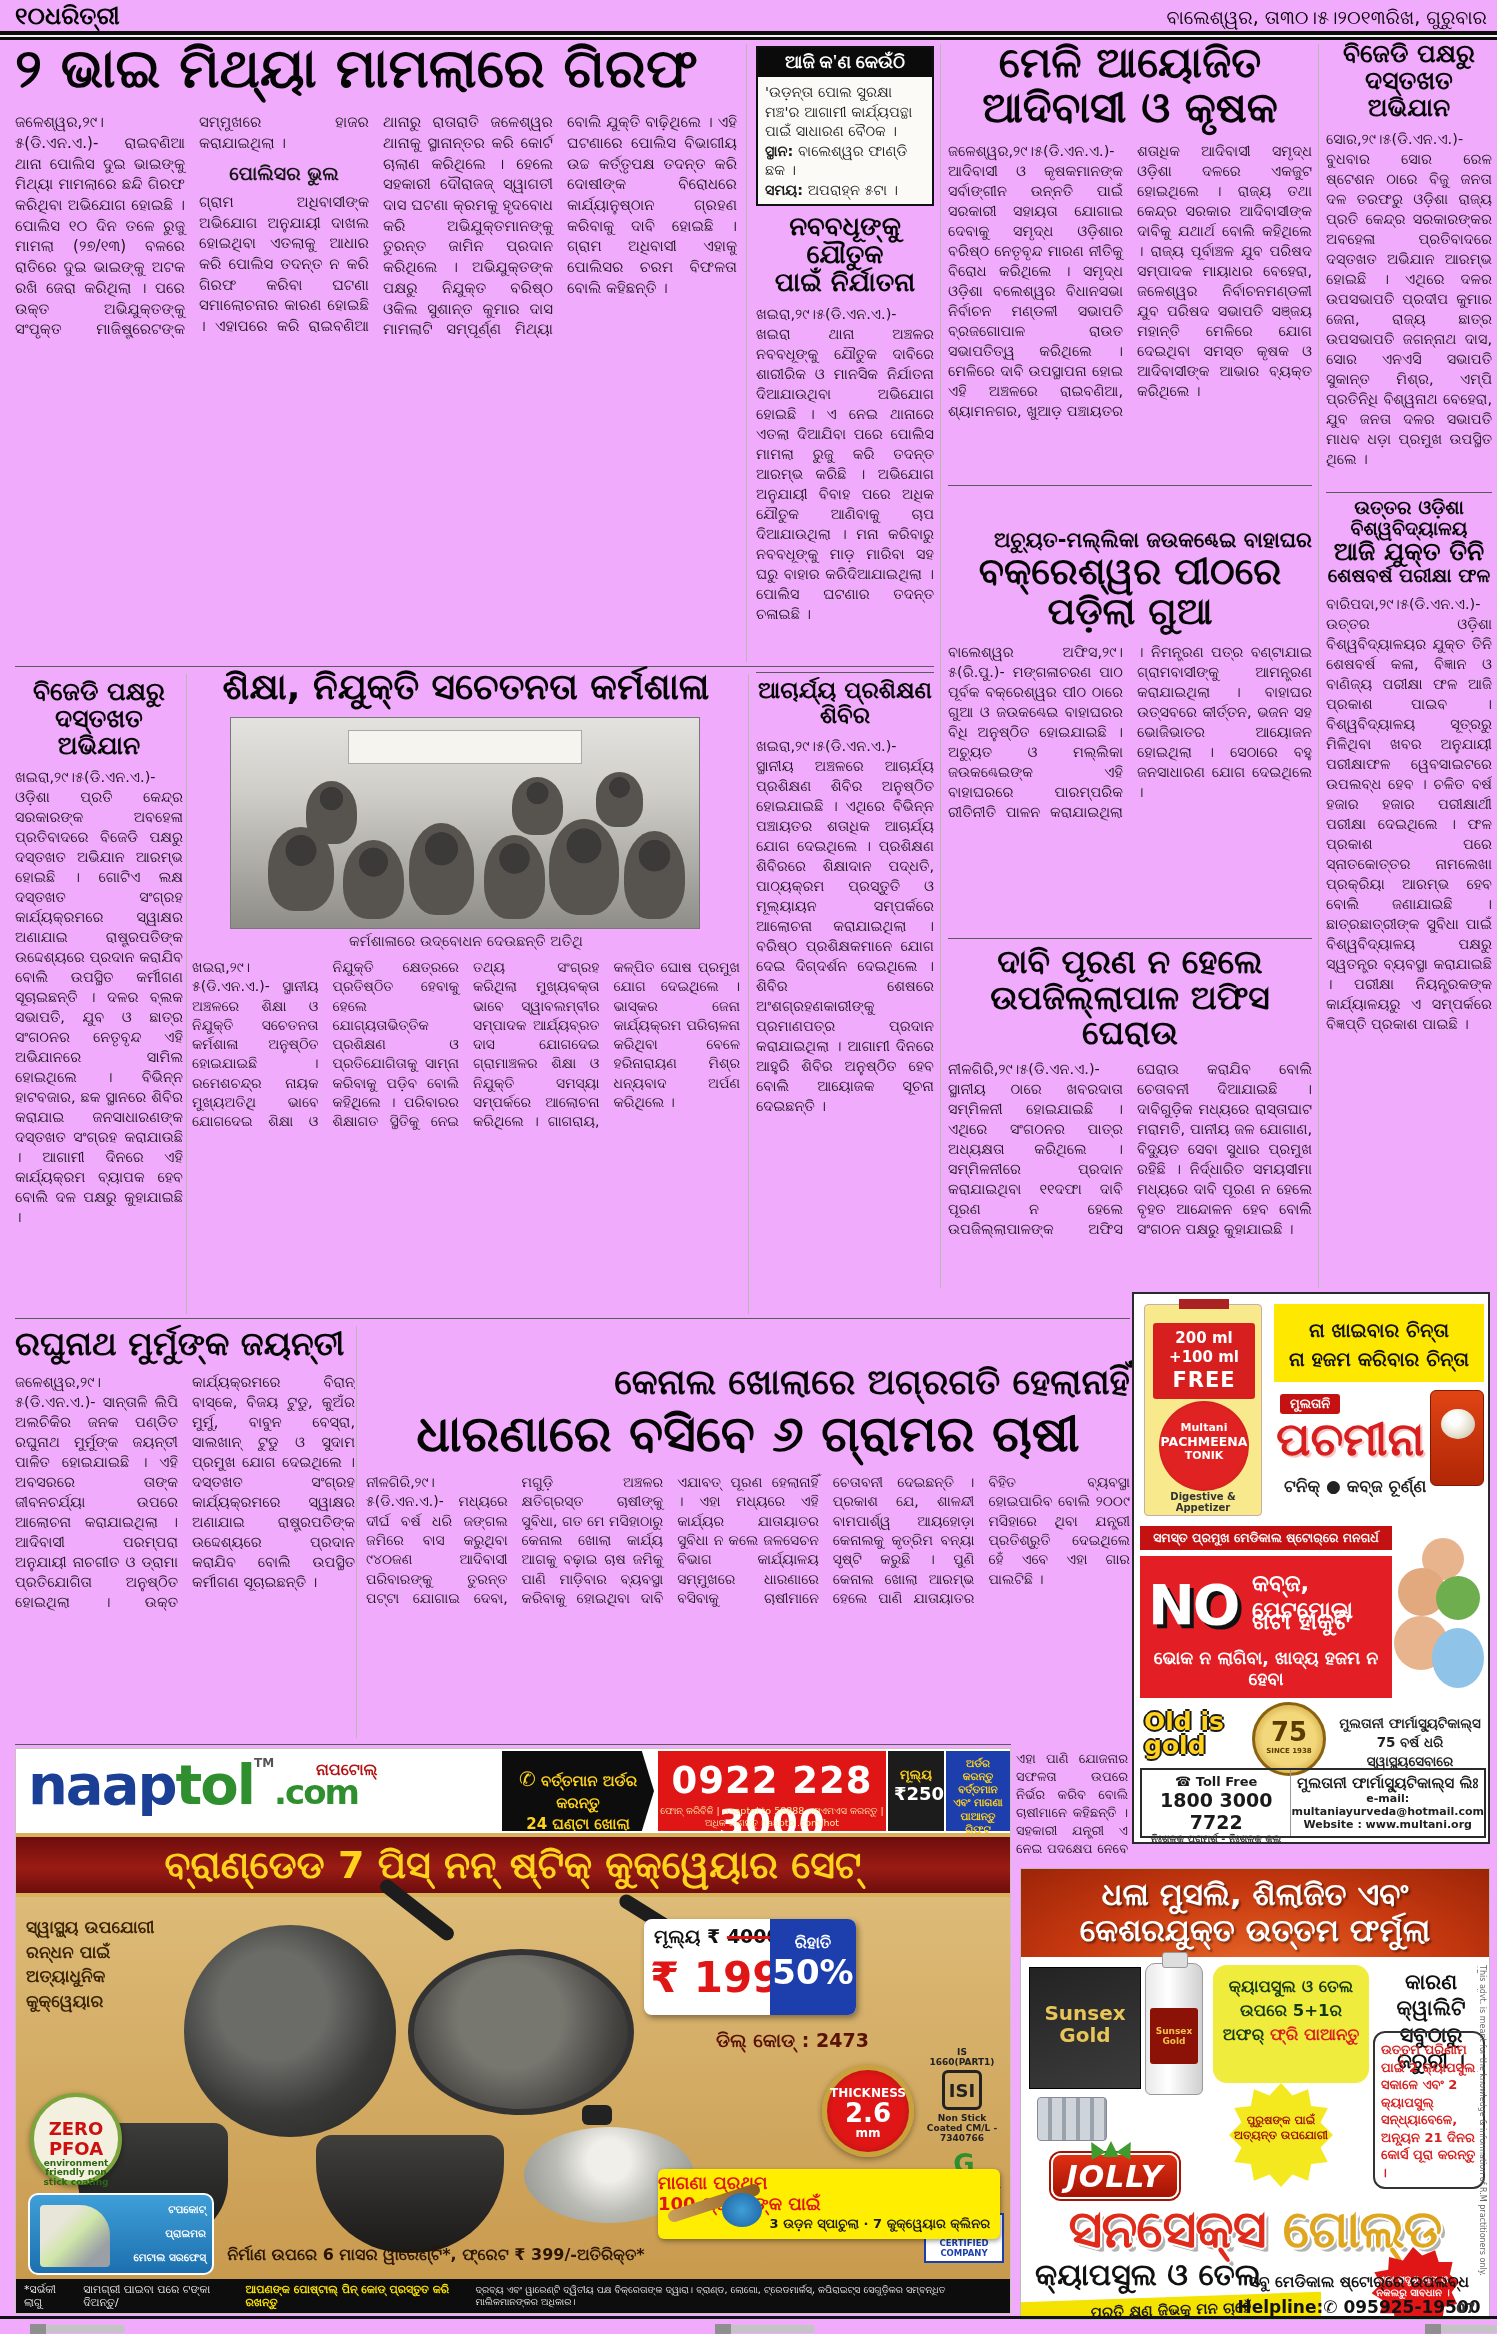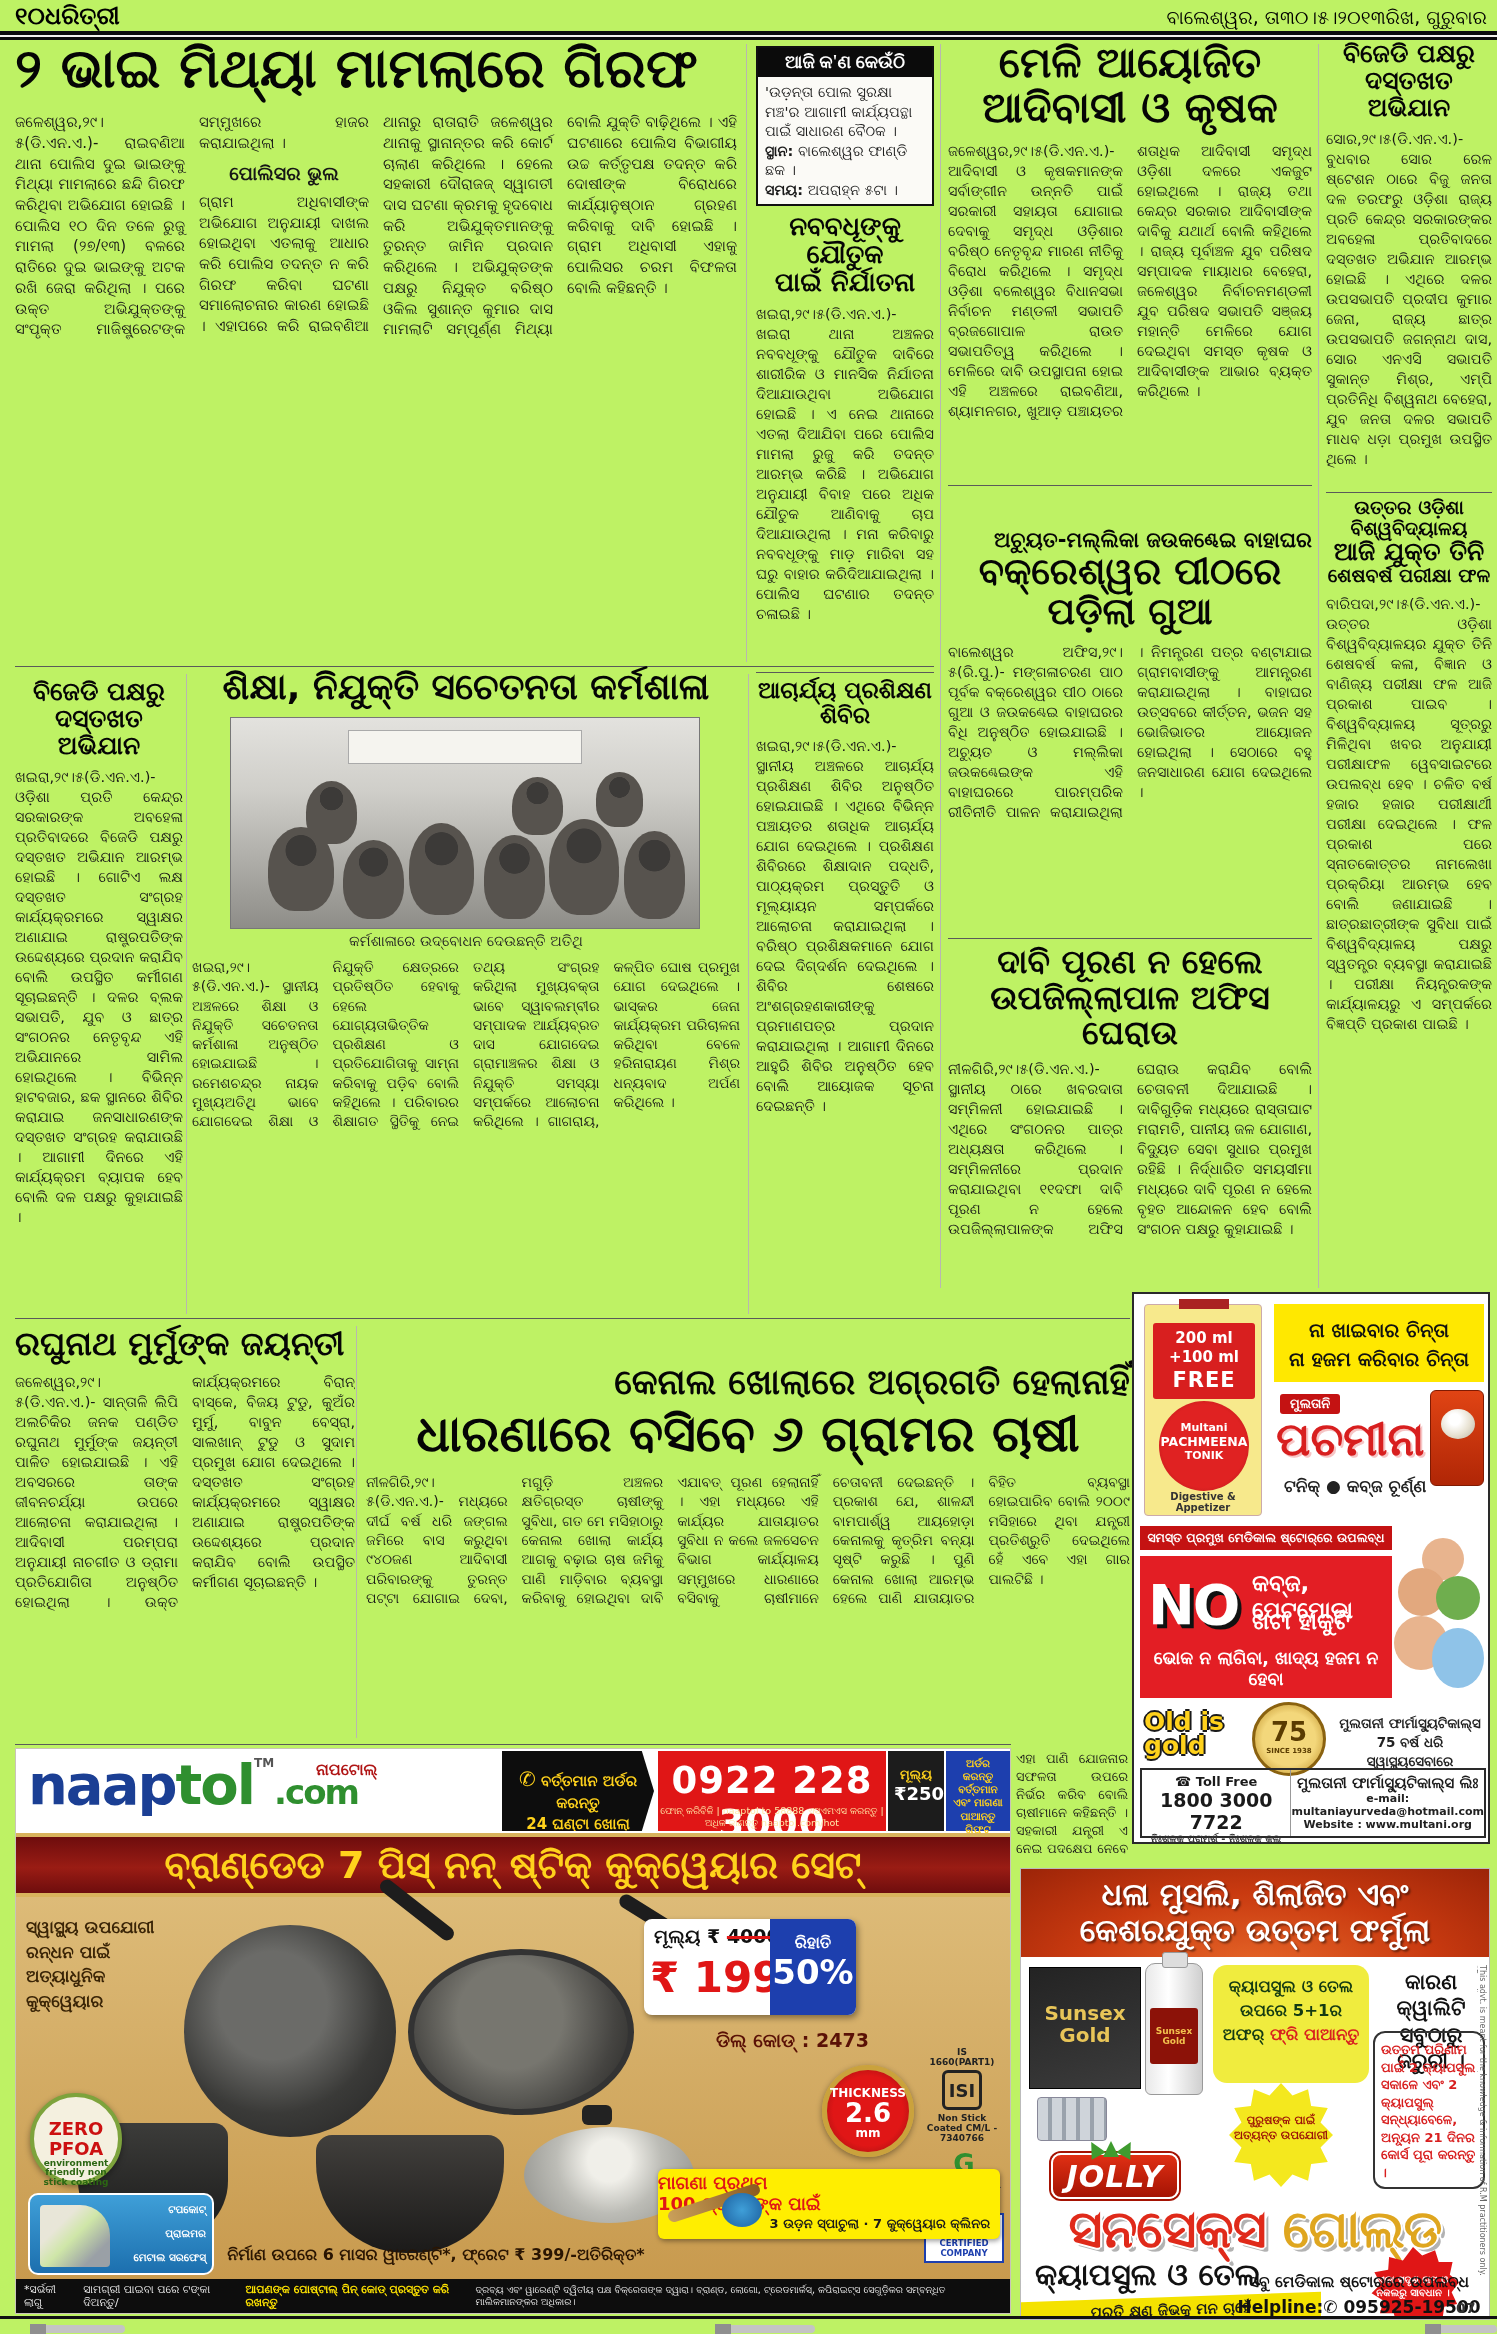--- a/index.html
+++ b/index.html
@@ -1,19 +1,19 @@
 <!DOCTYPE html>
 <html><head>
 <meta charset="utf-8">
 <style>
   * { margin:0; padding:0; box-sizing:border-box; }
   html,body { background:#9a9a9a; }
   .page {
     position:relative; width:1497px; height:2334px; margin:0 auto;
-    background:#bef264; overflow:hidden;
+    background:#f0abfc; overflow:hidden;
     font-family:"DejaVu Sans","Liberation Sans",sans-serif;
     color:#1a1a1a;
   }
   .abs { position:absolute; }
   
   #masthead { left:0; top:0; width:1497px; height:30px; }
   #masthead .brand { position:absolute; left:15px; top:2px; font-size:24px; font-weight:bold; color:#000; }
   #masthead .date { position:absolute; right:10px; top:6px; font-size:19px; color:#000; }
   #header-rule { left:0; top:31px; width:1497px; height:6px; background:#0d0d0d; border-bottom:2px solid #f4f3ee; box-shadow:0 3px 0 #0d0d0d; }
   
@@ -341,21 +341,21 @@
       <div class="disc"><span>Multani</span><span class="p">PACHMEENA</span><span>TONIK</span></div>
       <div class="sub2">Digestive &amp; Appetizer</div>
     </div>
     <div id="mu-worry"><span>ନା ଖାଇବାର ଚିନ୍ତା</span><br><span>ନା ହଜମ କରିବାର ଚିନ୍ତା</span></div>
     <div id="mu-brand-chip">ମୁଲତାନି</div>
     <div id="mu-product-odia">ପଚମୀନା</div>
     <div id="mu-forms">ଟନିକ୍ ● କବ୍ଜ ଚୂର୍ଣ୍ଣ</div>
     <div id="mu-pack">
         <div class="lid"></div>
       </div>
-    <div id="mu-avail">ସମସ୍ତ ପ୍ରମୁଖ ମେଡିକାଲ ଷ୍ଟୋର୍‌ରେ ଉପଲବ୍ଧ</div>
+    <div id="mu-avail">ସମସ୍ତ ପ୍ରମୁଖ ମେଡିକାଲ ଷ୍ଟୋର୍‌ରେ ମନଗର୍ଧ</div>
     <div id="mu-no-box">
       <div id="mu-no">NO</div>
       <div id="mu-no-l1">କବ୍ଜ, ପେଟମୋଡ଼ା</div>
       <div id="mu-no-l2">ଖଟା ହାକୁଟି</div>
       <div id="mu-no-l3">ଭୋକ ନ ଲାଗିବା, ଖାଦ୍ୟ ହଜମ ନ ହେବା</div>
     </div>
     <div id="mu-family">
       <div class="blob" style="left:30px;top:6px;width:42px;height:42px;background:#e8b48e"></div>
       <div class="blob" style="left:6px;top:36px;width:48px;height:48px;background:#e2a87e"></div>
       <div class="blob" style="left:44px;top:44px;width:44px;height:44px;background:#6fae4e"></div>

